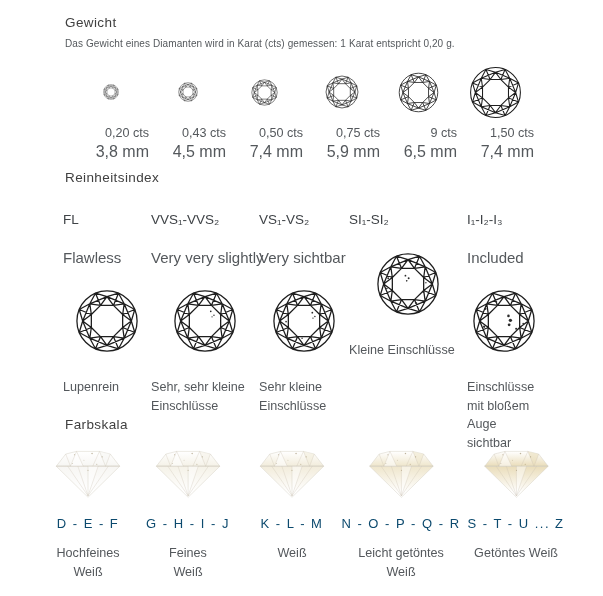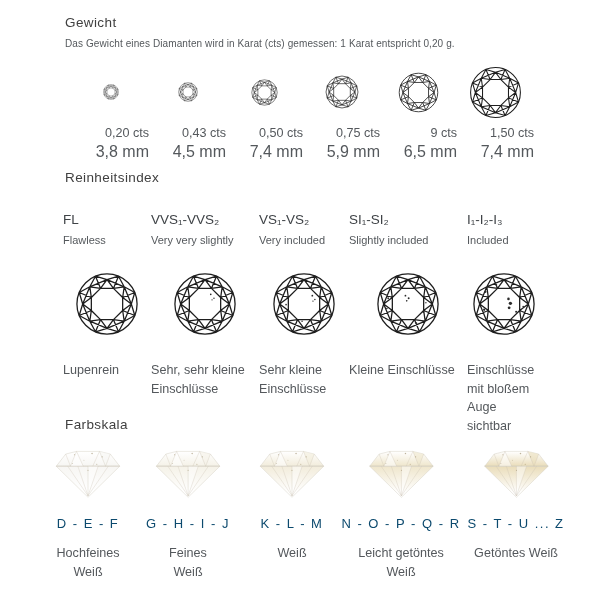--- a/index.html
+++ b/index.html
@@ -21,21 +21,21 @@
 
   
   .crow{position:absolute;left:63px;top:211px;width:478px;display:flex;}
   .ccol{text-align:left;}
   .ccol:nth-child(1){width:88px}
   .ccol:nth-child(2){width:108px}
   .ccol:nth-child(3){width:90px}
   .ccol:nth-child(4){width:118px}
   .ccol:nth-child(5){width:74px}
   .grade{font-size:13.5px;line-height:17px;color:#3f4347;}
-  .english{margin-top:5px;font-size:11px;line-height:15px;white-space:nowrap;}
+  .english{margin-top:22px;font-size:15px;line-height:15px;white-space:nowrap;}
   .cicon{width:64px;height:64px;margin:24px auto 0;}
   .cgerman{margin-top:25px;font-size:12.6px;line-height:18.7px;white-space:pre-line;}
 
   
   .colcol{position:absolute;top:448px;transform:translateX(-50%);text-align:center;}
   .sicon{width:70px;height:54px;margin:0 auto;}
   .letters{margin-top:14px;font-size:13px;line-height:16px;letter-spacing:1.5px;color:#0c4a6e;white-space:nowrap;}
   .cname{margin-top:12px;font-size:12.6px;line-height:18.5px;white-space:pre-line;}
 </style>
 </head>
@@ -129,36 +129,35 @@
             <path d="M10.14 -24.48L24.48 -10.14L24.48 10.14L10.14 24.48L-10.14 24.48L-24.48 10.14L-24.48 -10.14L-10.14 -24.48ZM0 -38L26.87 -26.87L38 0L26.87 26.87L0 38L-26.87 26.87L-38 0L-26.87 -26.87ZM10.14,-24.48L17.99,-43.42M0,-38L10.14,-24.48M0,-38L-10.14,-24.48M0,-38L17.99,-43.42M0,-38L-17.99,-43.42M24.48,-10.14L43.42,-17.99M26.87,-26.87L24.48,-10.14M26.87,-26.87L10.14,-24.48M26.87,-26.87L43.42,-17.99M26.87,-26.87L17.99,-43.42M24.48,10.14L43.42,17.99M38,0L24.48,10.14M38,0L24.48,-10.14M38,0L43.42,17.99M38,0L43.42,-17.99M10.14,24.48L17.99,43.42M26.87,26.87L10.14,24.48M26.87,26.87L24.48,10.14M26.87,26.87L17.99,43.42M26.87,26.87L43.42,17.99M-10.14,24.48L-17.99,43.42M0,38L-10.14,24.48M0,38L10.14,24.48M0,38L-17.99,43.42M0,38L17.99,43.42M-24.48,10.14L-43.42,17.99M-26.87,26.87L-24.48,10.14M-26.87,26.87L-10.14,24.48M-26.87,26.87L-43.42,17.99M-26.87,26.87L-17.99,43.42M-24.48,-10.14L-43.42,-17.99M-38,0L-24.48,-10.14M-38,0L-24.48,10.14M-38,0L-43.42,-17.99M-38,0L-43.42,17.99M-10.14,-24.48L-17.99,-43.42M-26.87,-26.87L-10.14,-24.48M-26.87,-26.87L-24.48,-10.14M-26.87,-26.87L-17.99,-43.42M-26.87,-26.87L-43.42,-17.99" fill="none" stroke="#1e1e1e" stroke-width="2" stroke-linejoin="round"></path>
             <circle cx="9" cy="-15" r="1.3" fill="#2b2b2b"></circle>
             <circle cx="14" cy="-9" r="1.1" fill="#2b2b2b"></circle>
             <circle cx="11" cy="-6.5" r="1" fill="#2b2b2b"></circle>
           </svg></div>
       <div class="cgerman">Sehr, sehr kleine
 Einschlüsse</div>
     </div>
     <div class="ccol">
       <div class="grade">VS₁-VS₂</div>
-      <div class="english">Very included</div>
+      <div class="english">Very sichtbar</div>
       <div class="cicon"><svg viewBox="-50 -50 100 100" width="100%" height="100%">
             <circle r="47" fill="none" stroke="#1e1e1e" stroke-width="2"></circle>
             <path d="M10.14 -24.48L24.48 -10.14L24.48 10.14L10.14 24.48L-10.14 24.48L-24.48 10.14L-24.48 -10.14L-10.14 -24.48ZM0 -38L26.87 -26.87L38 0L26.87 26.87L0 38L-26.87 26.87L-38 0L-26.87 -26.87ZM10.14,-24.48L17.99,-43.42M0,-38L10.14,-24.48M0,-38L-10.14,-24.48M0,-38L17.99,-43.42M0,-38L-17.99,-43.42M24.48,-10.14L43.42,-17.99M26.87,-26.87L24.48,-10.14M26.87,-26.87L10.14,-24.48M26.87,-26.87L43.42,-17.99M26.87,-26.87L17.99,-43.42M24.48,10.14L43.42,17.99M38,0L24.48,10.14M38,0L24.48,-10.14M38,0L43.42,17.99M38,0L43.42,-17.99M10.14,24.48L17.99,43.42M26.87,26.87L10.14,24.48M26.87,26.87L24.48,10.14M26.87,26.87L17.99,43.42M26.87,26.87L43.42,17.99M-10.14,24.48L-17.99,43.42M0,38L-10.14,24.48M0,38L10.14,24.48M0,38L-17.99,43.42M0,38L17.99,43.42M-24.48,10.14L-43.42,17.99M-26.87,26.87L-24.48,10.14M-26.87,26.87L-10.14,24.48M-26.87,26.87L-43.42,17.99M-26.87,26.87L-17.99,43.42M-24.48,-10.14L-43.42,-17.99M-38,0L-24.48,-10.14M-38,0L-24.48,10.14M-38,0L-43.42,-17.99M-38,0L-43.42,17.99M-10.14,-24.48L-17.99,-43.42M-26.87,-26.87L-10.14,-24.48M-26.87,-26.87L-24.48,-10.14M-26.87,-26.87L-17.99,-43.42M-26.87,-26.87L-43.42,-17.99" fill="none" stroke="#1e1e1e" stroke-width="2" stroke-linejoin="round"></path>
             <circle cx="13" cy="-13" r="1.4" fill="#2b2b2b"></circle>
             <circle cx="17" cy="-7" r="1.2" fill="#2b2b2b"></circle>
             <circle cx="14" cy="-4.5" r="1.1" fill="#2b2b2b"></circle>
             <circle cx="-28" cy="1" r="1.3" fill="#2b2b2b"></circle>
             <circle cx="-3" cy="27" r="1.2" fill="#2b2b2b"></circle>
           </svg></div>
       <div class="cgerman">Sehr kleine
 Einschlüsse</div>
     </div>
     <div class="ccol">
       <div class="grade">SI₁-SI₂</div>
-      <div class="english">Slightly included</div>
       <div class="cicon"><svg viewBox="-50 -50 100 100" width="100%" height="100%">
             <circle r="47" fill="none" stroke="#1e1e1e" stroke-width="2"></circle>
             <path d="M10.14 -24.48L24.48 -10.14L24.48 10.14L10.14 24.48L-10.14 24.48L-24.48 10.14L-24.48 -10.14L-10.14 -24.48ZM0 -38L26.87 -26.87L38 0L26.87 26.87L0 38L-26.87 26.87L-38 0L-26.87 -26.87ZM10.14,-24.48L17.99,-43.42M0,-38L10.14,-24.48M0,-38L-10.14,-24.48M0,-38L17.99,-43.42M0,-38L-17.99,-43.42M24.48,-10.14L43.42,-17.99M26.87,-26.87L24.48,-10.14M26.87,-26.87L10.14,-24.48M26.87,-26.87L43.42,-17.99M26.87,-26.87L17.99,-43.42M24.48,10.14L43.42,17.99M38,0L24.48,10.14M38,0L24.48,-10.14M38,0L43.42,17.99M38,0L43.42,-17.99M10.14,24.48L17.99,43.42M26.87,26.87L10.14,24.48M26.87,26.87L24.48,10.14M26.87,26.87L17.99,43.42M26.87,26.87L43.42,17.99M-10.14,24.48L-17.99,43.42M0,38L-10.14,24.48M0,38L10.14,24.48M0,38L-17.99,43.42M0,38L17.99,43.42M-24.48,10.14L-43.42,17.99M-26.87,26.87L-24.48,10.14M-26.87,26.87L-10.14,24.48M-26.87,26.87L-43.42,17.99M-26.87,26.87L-17.99,43.42M-24.48,-10.14L-43.42,-17.99M-38,0L-24.48,-10.14M-38,0L-24.48,10.14M-38,0L-43.42,-17.99M-38,0L-43.42,17.99M-10.14,-24.48L-17.99,-43.42M-26.87,-26.87L-10.14,-24.48M-26.87,-26.87L-24.48,-10.14M-26.87,-26.87L-17.99,-43.42M-26.87,-26.87L-43.42,-17.99" fill="none" stroke="#1e1e1e" stroke-width="2" stroke-linejoin="round"></path>
             <circle cx="-4" cy="-13" r="1.4" fill="#2b2b2b"></circle>
             <circle cx="1" cy="-9" r="1.5" fill="#2b2b2b"></circle>
             <circle cx="-2" cy="-5" r="1.3" fill="#2b2b2b"></circle>
             <circle cx="-31" cy="-9" r="1.4" fill="#2b2b2b"></circle>
             <circle cx="-33" cy="7" r="1.3" fill="#2b2b2b"></circle>
             <circle cx="24" cy="13" r="1.3" fill="#2b2b2b"></circle>
             <circle cx="13" cy="30" r="1.4" fill="#2b2b2b"></circle>

